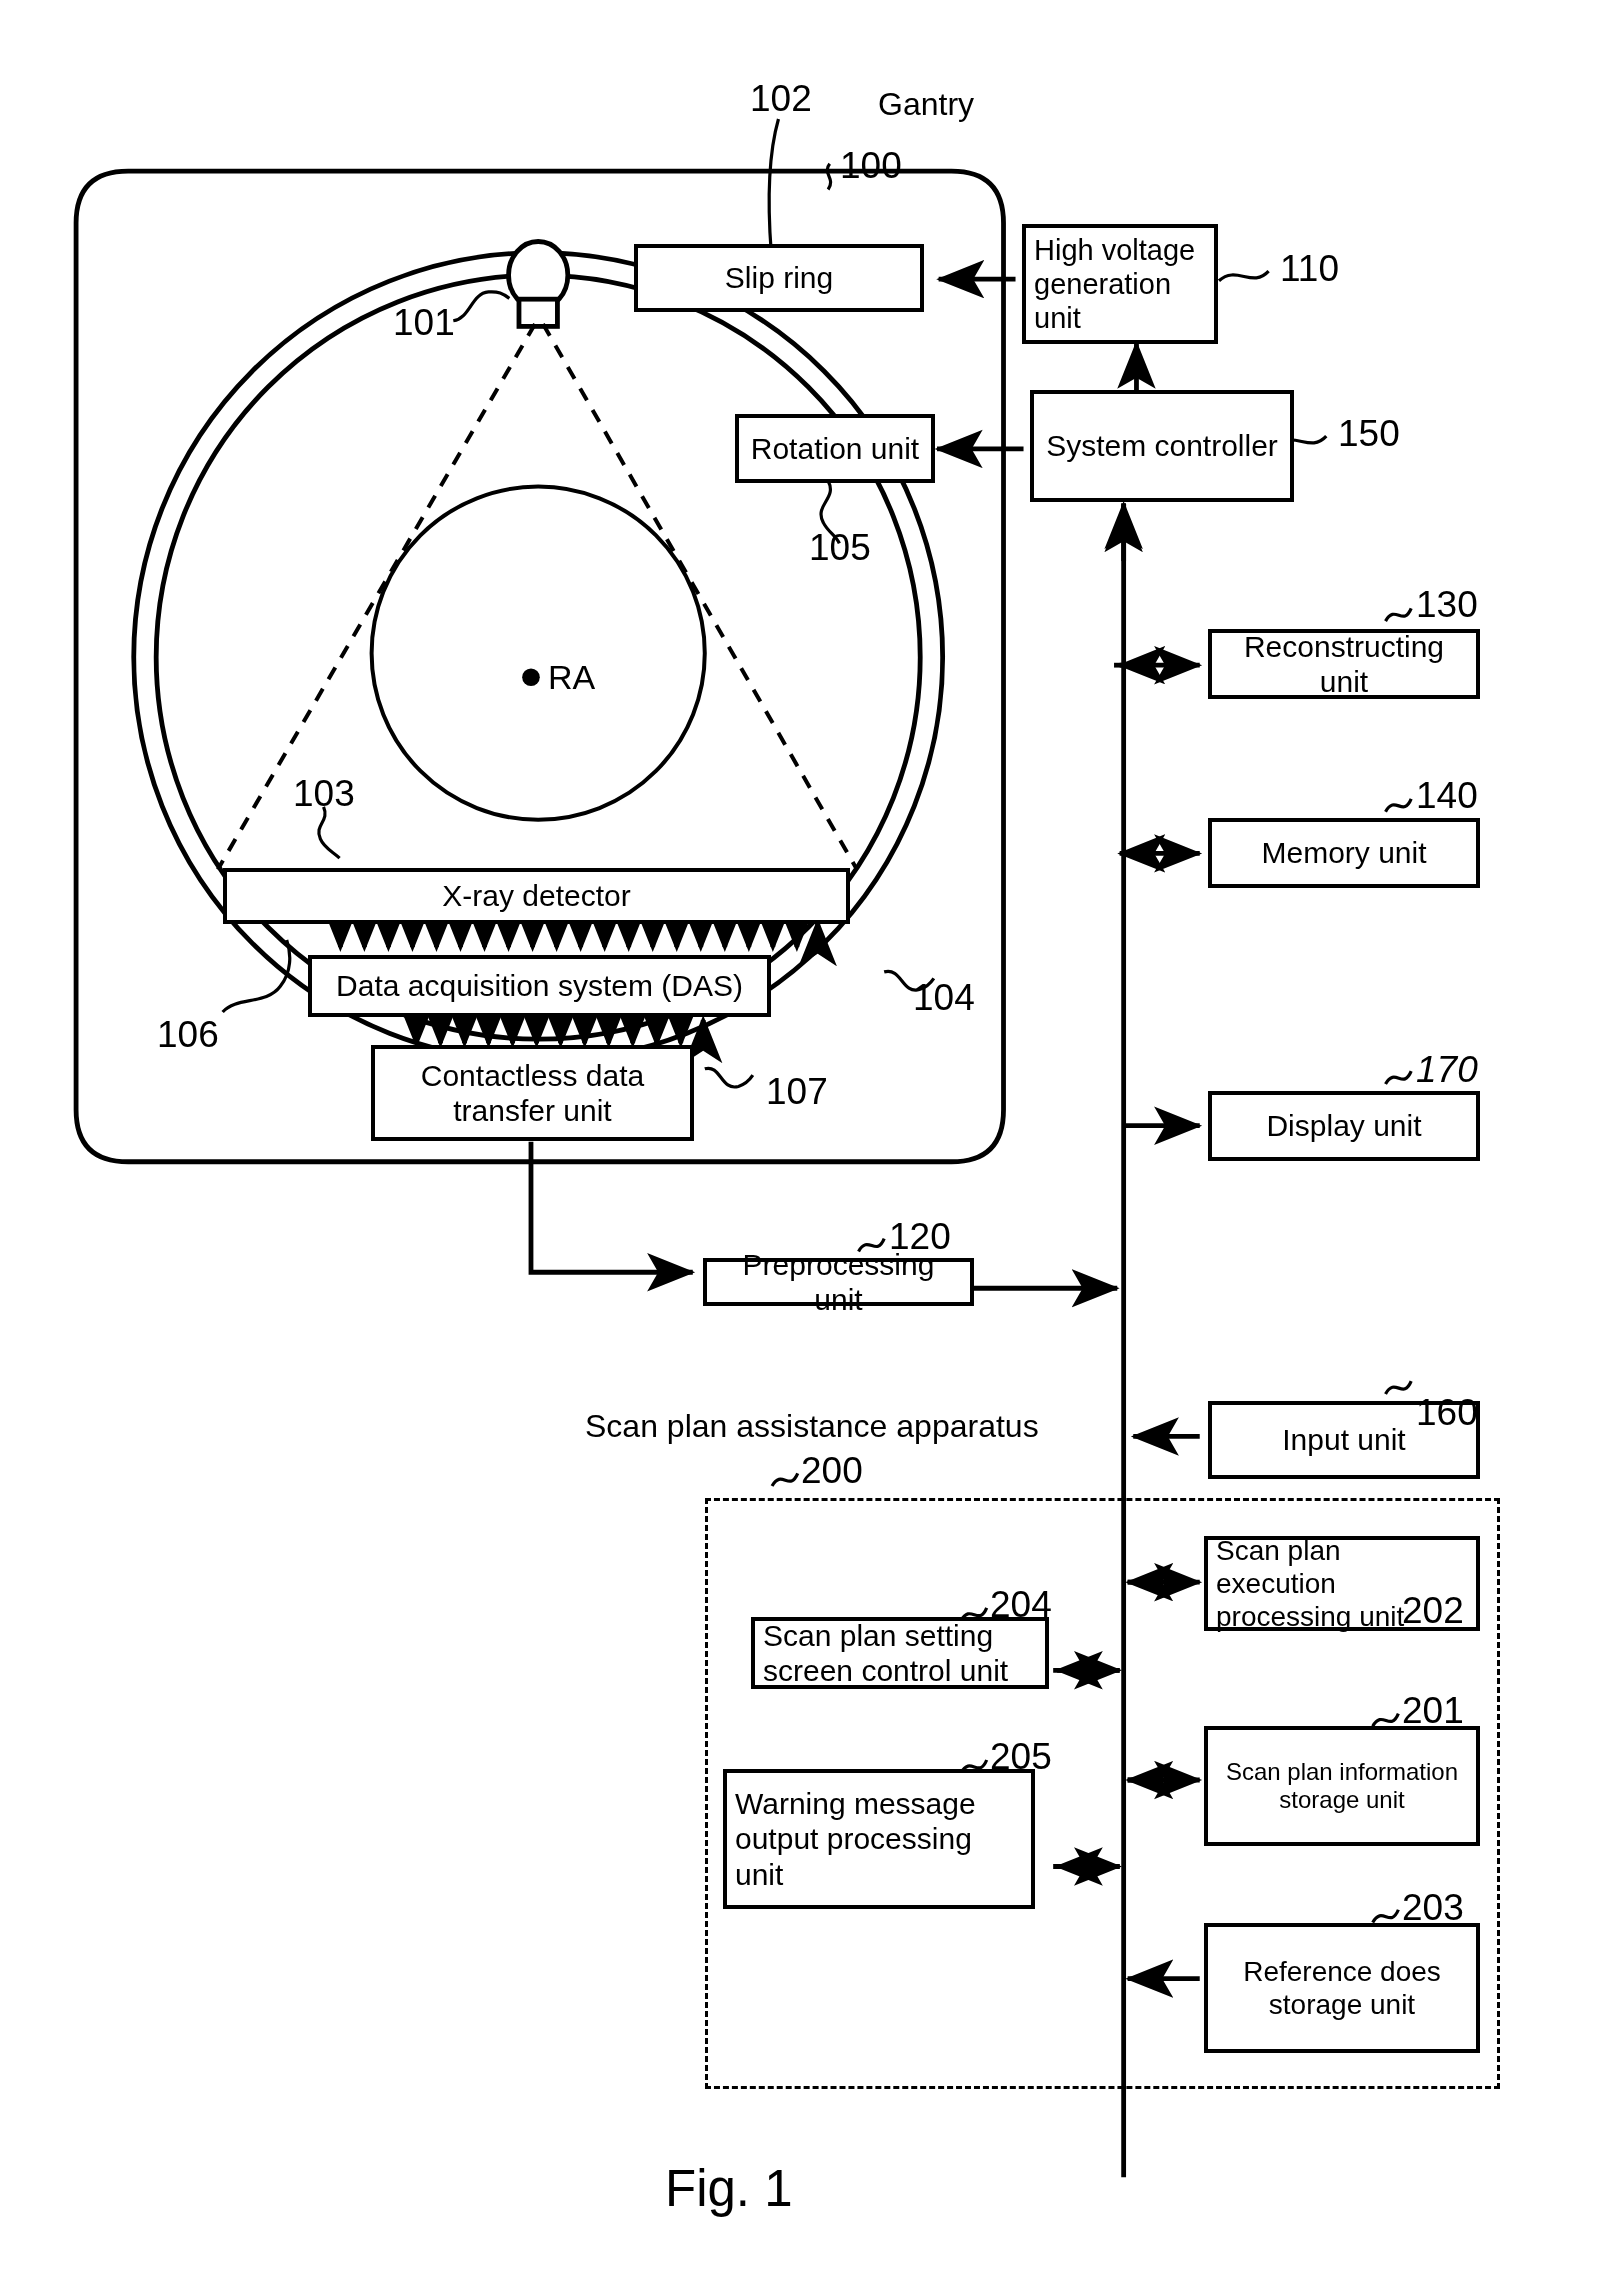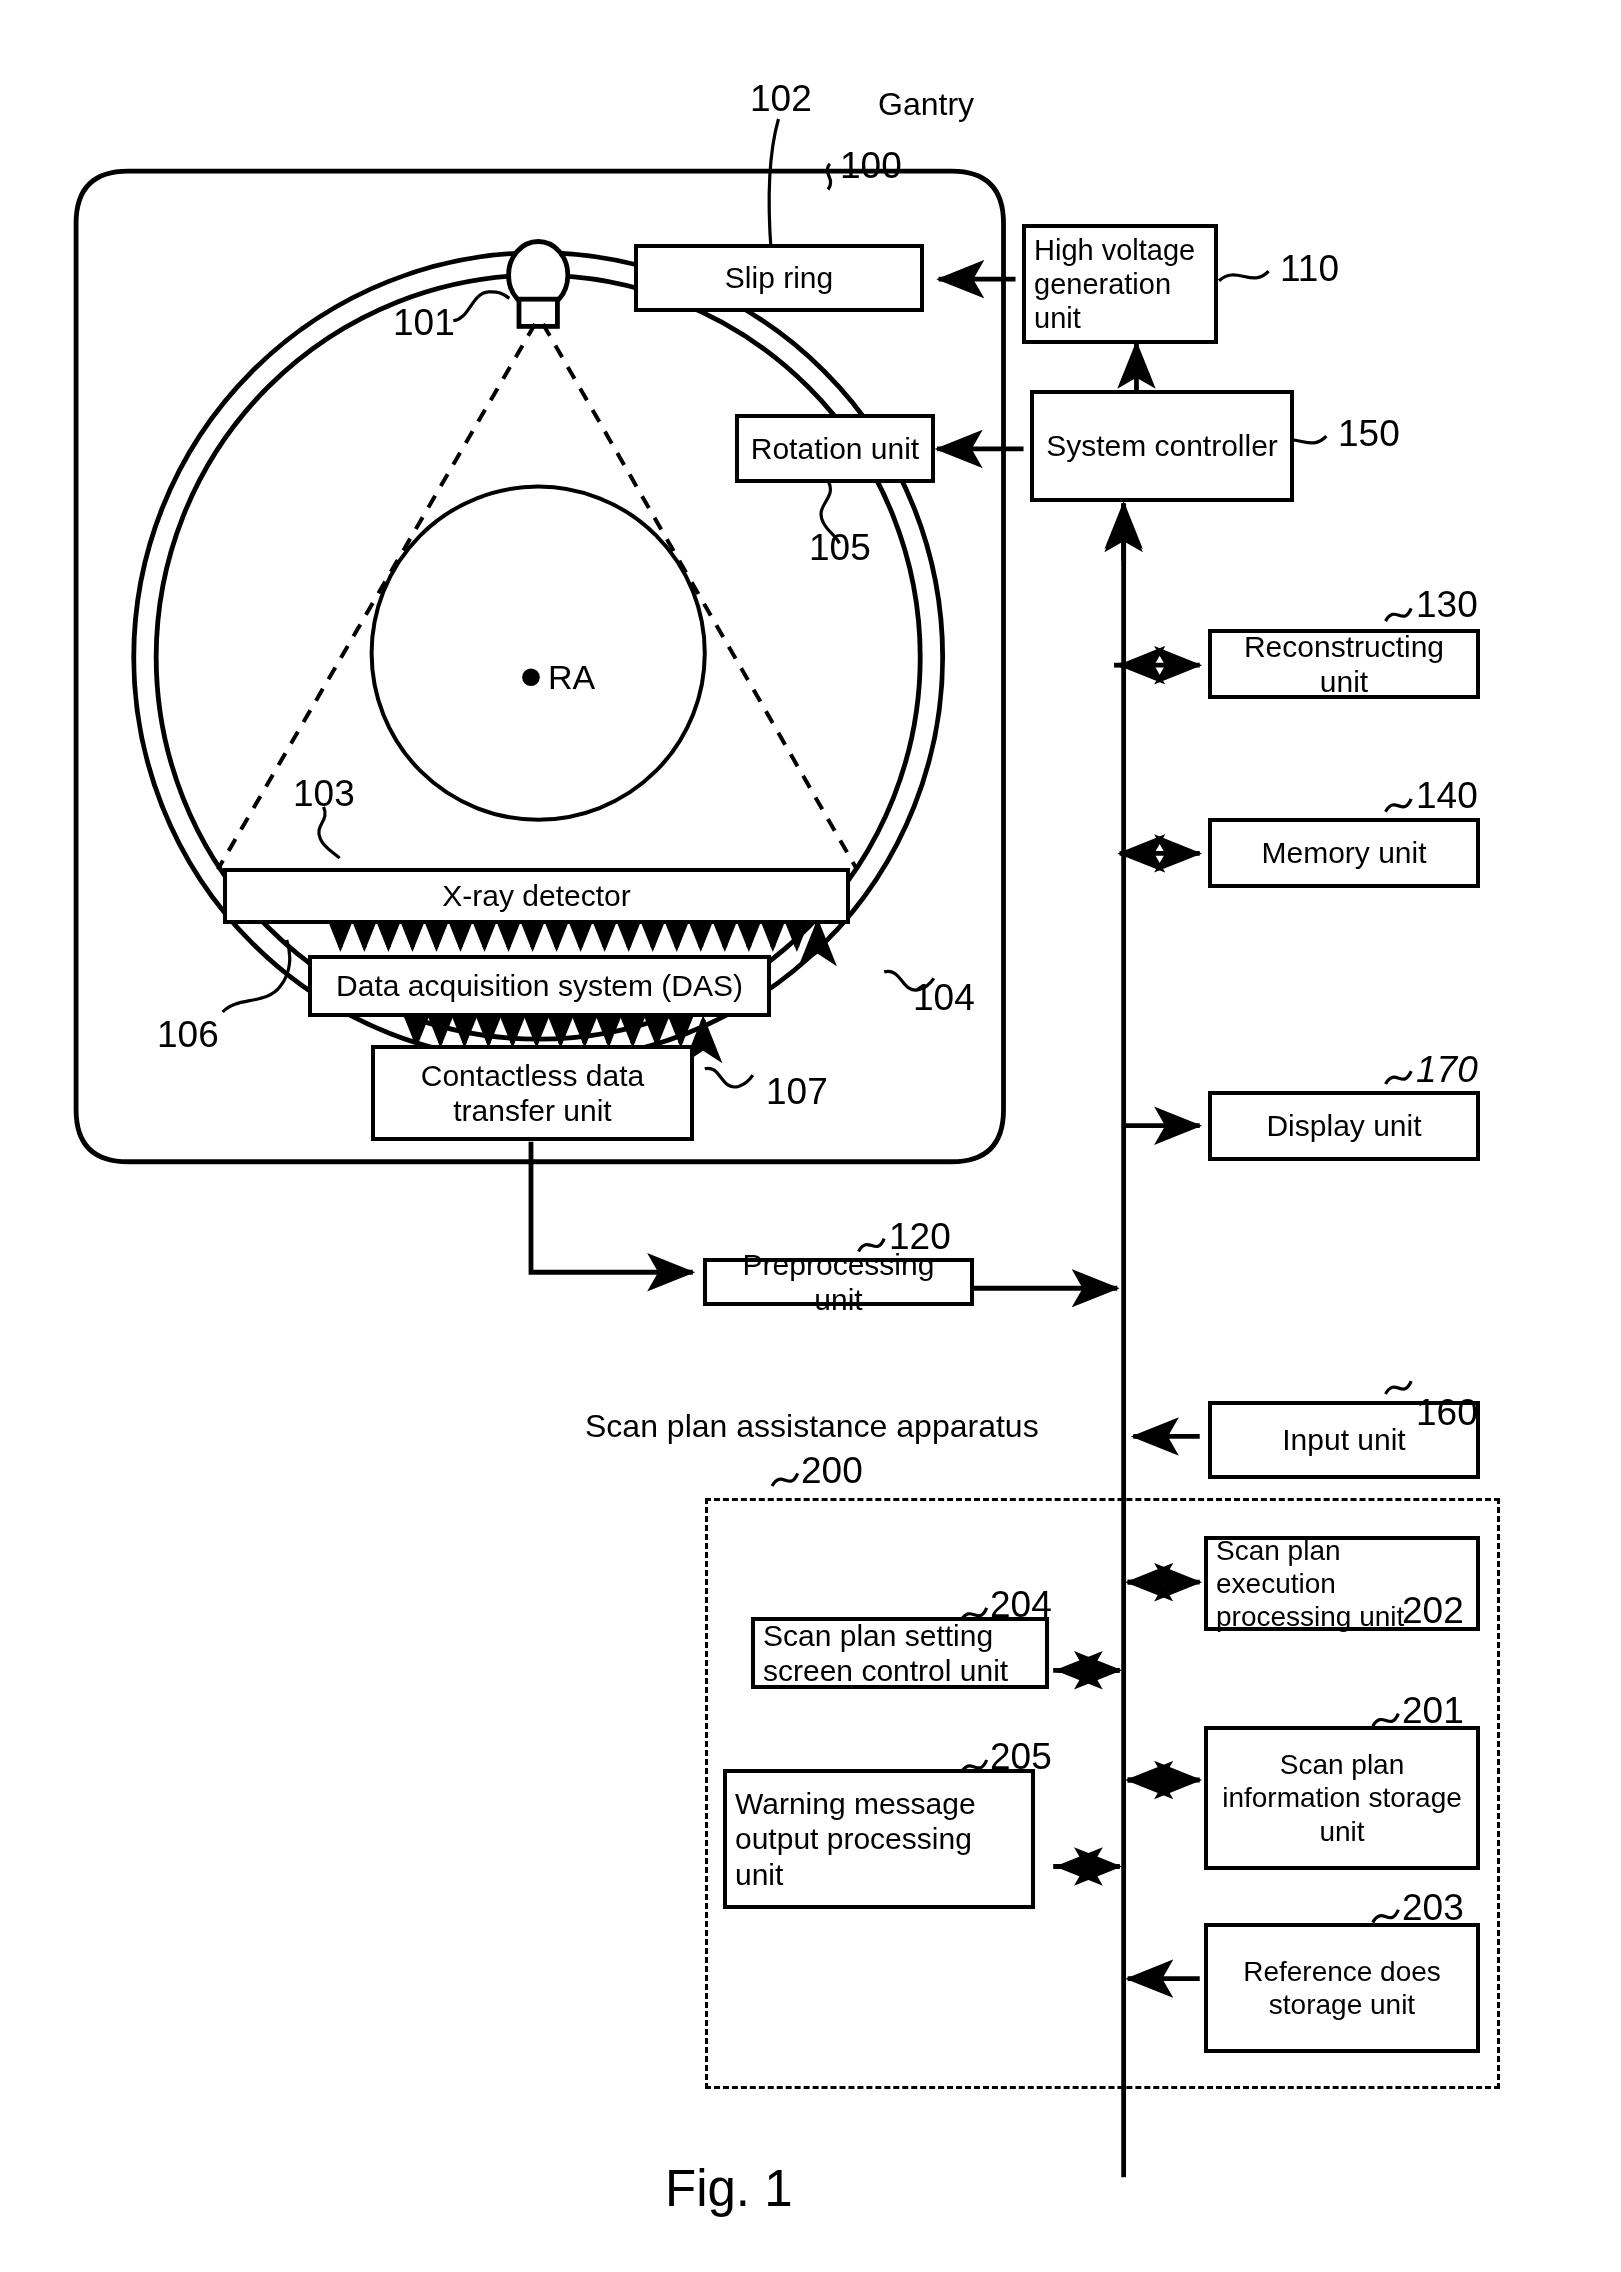--- a/index.html
+++ b/index.html
@@ -370,21 +370,21 @@
   </div>
 
   <div class="box lefttext" style="left:723px; top:1769px; width:312px; height:140px;">
     <span>Warning message output processing unit</span>
   </div>
 
   <div class="box lefttext" style="left:1204px; top:1536px; width:276px; height:95px; font-size:28px;">
     <span>Scan plan execution processing unit</span>
   </div>
 
-  <div class="box" style="left:1204px; top:1726px; width:276px; height:144px; font-size:28px;">
+  <div class="box" style="left:1204px; top:1726px; width:276px; height:120px; font-size:24px;">
     <span>Scan plan information storage unit</span>
   </div>
 
   <div class="box" style="left:1204px; top:1923px; width:276px; height:130px; font-size:28px;">
     <span>Reference does storage unit</span>
   </div>
 
   <div class="txt" style="left:878px; top:88px;">Gantry</div>
 
   <div class="txt" style="left:585px; top:1410px;">Scan plan assistance apparatus</div>

